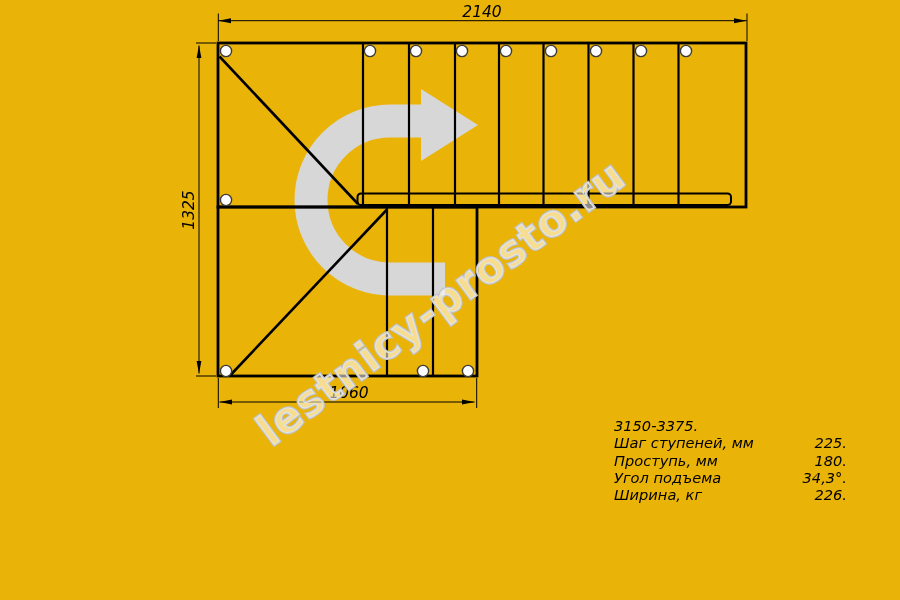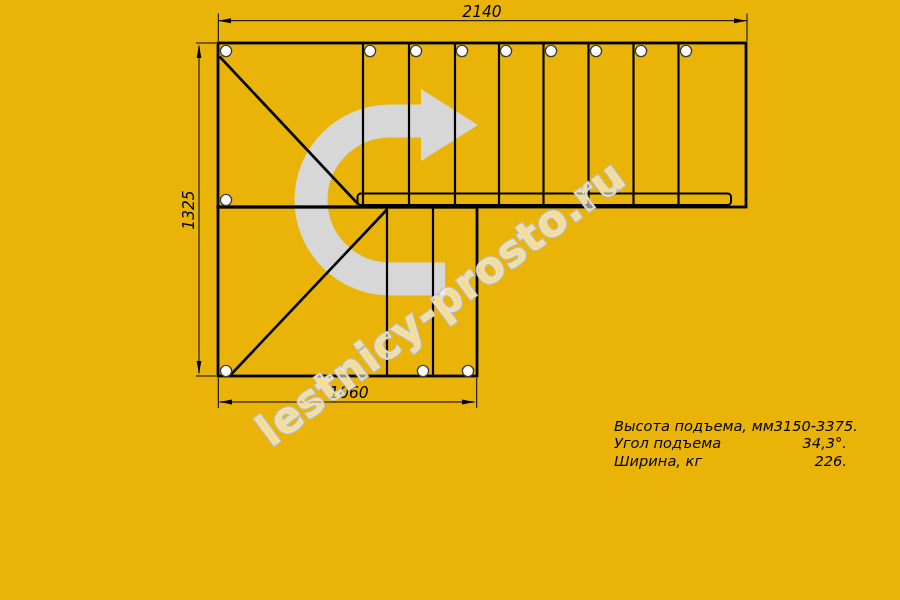--- a/index.html
+++ b/index.html
@@ -124,22 +124,29 @@
       <polygon points="474.5,402 462,399.6 462,404.4" fill="#000000" stroke="none"></polygon>
       <text x="349" y="397.5" text-anchor="middle" class="dim-text" stroke="none">1060</text>
     </g>
 
     <text class="watermark-text" transform="translate(450,315) rotate(-36.6)" text-anchor="middle" textLength="445" lengthAdjust="spacingAndGlyphs" stroke="#c2c2c2">lestnicy-prosto.ru</text>
   </svg>
 
   
   <div class="specs">
     <div class="spec-row">
-      <span class="spec-label">Высота подъема, мм</span>
       <span class="spec-value">3150-3375.</span>
+    </div>
+    <div class="spec-row">
+      <span class="spec-label">Шаг ступеней, мм</span>
+      <span class="spec-value">225.</span>
+    </div>
+    <div class="spec-row">
+      <span class="spec-label">Проступь, мм</span>
+      <span class="spec-value">180.</span>
     </div>
     <div class="spec-row">
       <span class="spec-label">Угол подъема</span>
       <span class="spec-value">34,3°.</span>
     </div>
     <div class="spec-row">
       <span class="spec-label">Ширина, кг</span>
       <span class="spec-value">226.</span>
     </div>
   </div>

